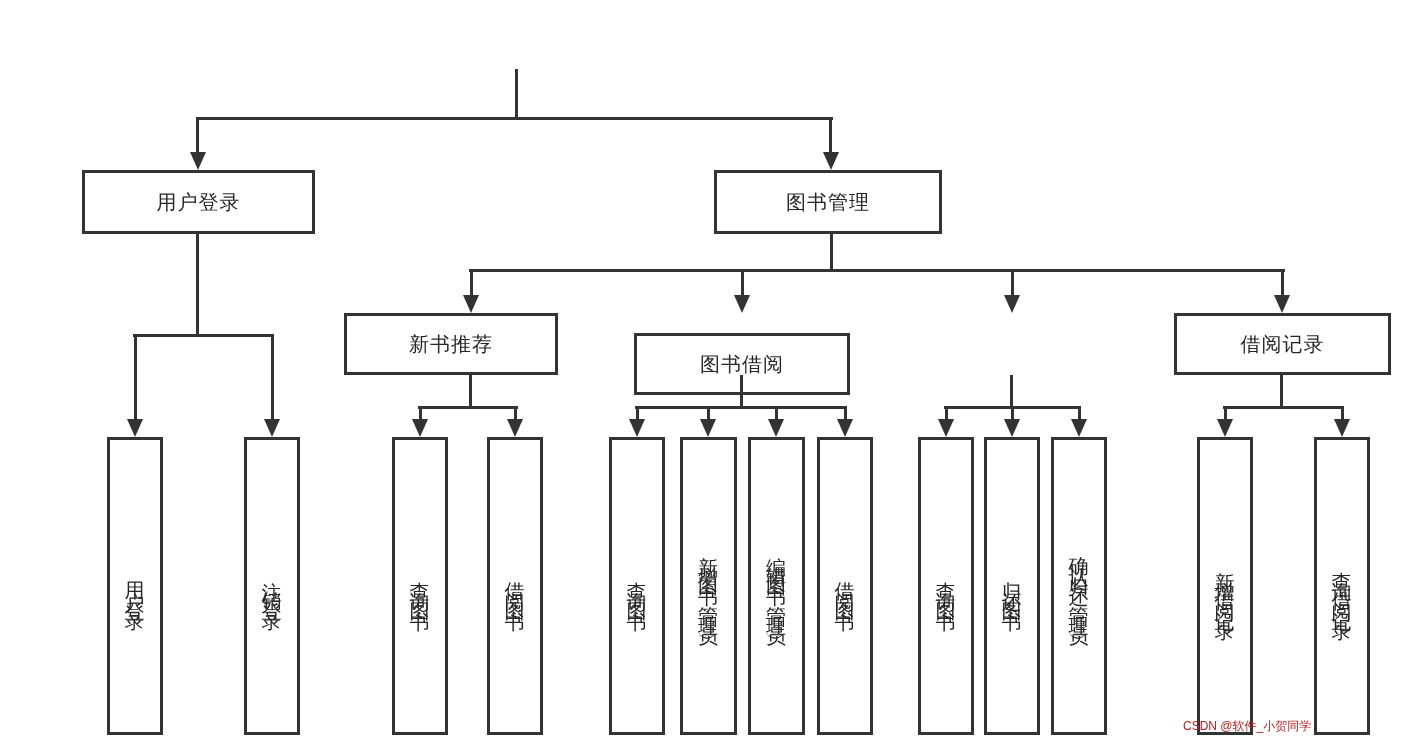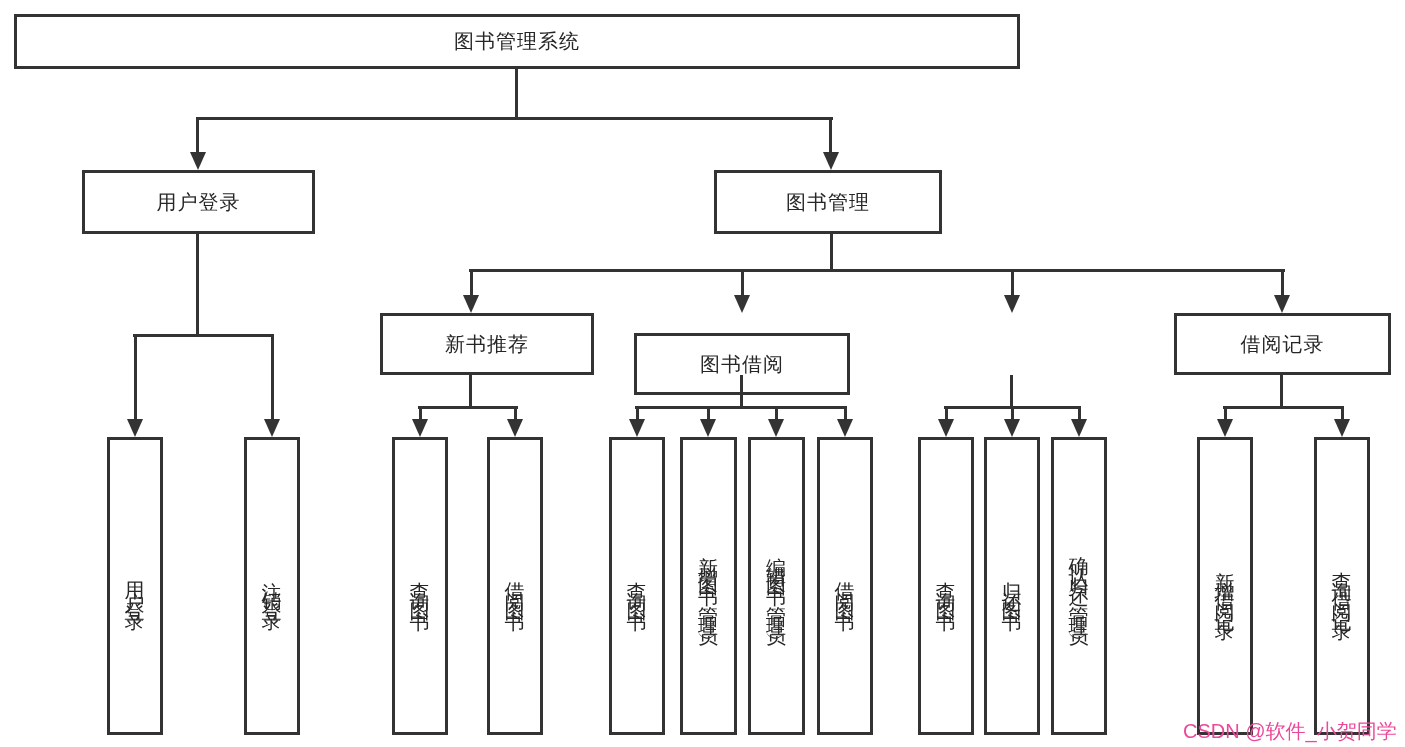--- a/index.html
+++ b/index.html
@@ -16,36 +16,35 @@
     writing-mode:vertical-lr;text-orientation:mixed;
     letter-spacing:10px;line-height:1;font-size:20px;
   }
   .hl,.vl{position:absolute;background:#333333;}
   .arrow{
     position:absolute;width:0;height:0;
     border-left:8px solid transparent;border-right:8px solid transparent;
     border-top:18px solid #333333;
   }
   .watermark{
-    position:absolute;left:1183px;top:718px;font-size:20px;color:#ec4899;
+    position:absolute;left:1183px;top:718px;font-size:12px;color:#b91c1c;
     letter-spacing:0;white-space:nowrap;z-index:5;
   }
 </style>
 </head>
 <body>
 
 <div id="canvas">
 
-  <div class="box" style="left:14px;top:14px;width:1006px;height:55px;">图书管理系统</div>
 
   <div class="box" style="left:82px;top:170px;width:233px;height:64px;">用户登录</div>
 
   <div class="box" style="left:714px;top:170px;width:228px;height:64px;">图书管理</div>
 
-  <div class="box" style="left:380px;top:313px;width:214px;height:62px;">新书推荐</div>
+  <div class="box" style="left:344px;top:313px;width:214px;height:62px;">新书推荐</div>
 
   <div class="box" style="left:634px;top:313px;width:216px;height:62px;margin-top:20px;">图书借阅</div>
 
 
   <div class="box" style="left:1174px;top:313px;width:217px;height:62px;">借阅记录</div>
 
   <div class="box vbox" style="left:107px;top:437px;width:56px;height:298px;">用户登录</div>
   <div class="box vbox" style="left:244px;top:437px;width:56px;height:298px;">注销登录</div>
 
   <div class="box vbox" style="left:392px;top:437px;width:56px;height:298px;">查询图书</div>

